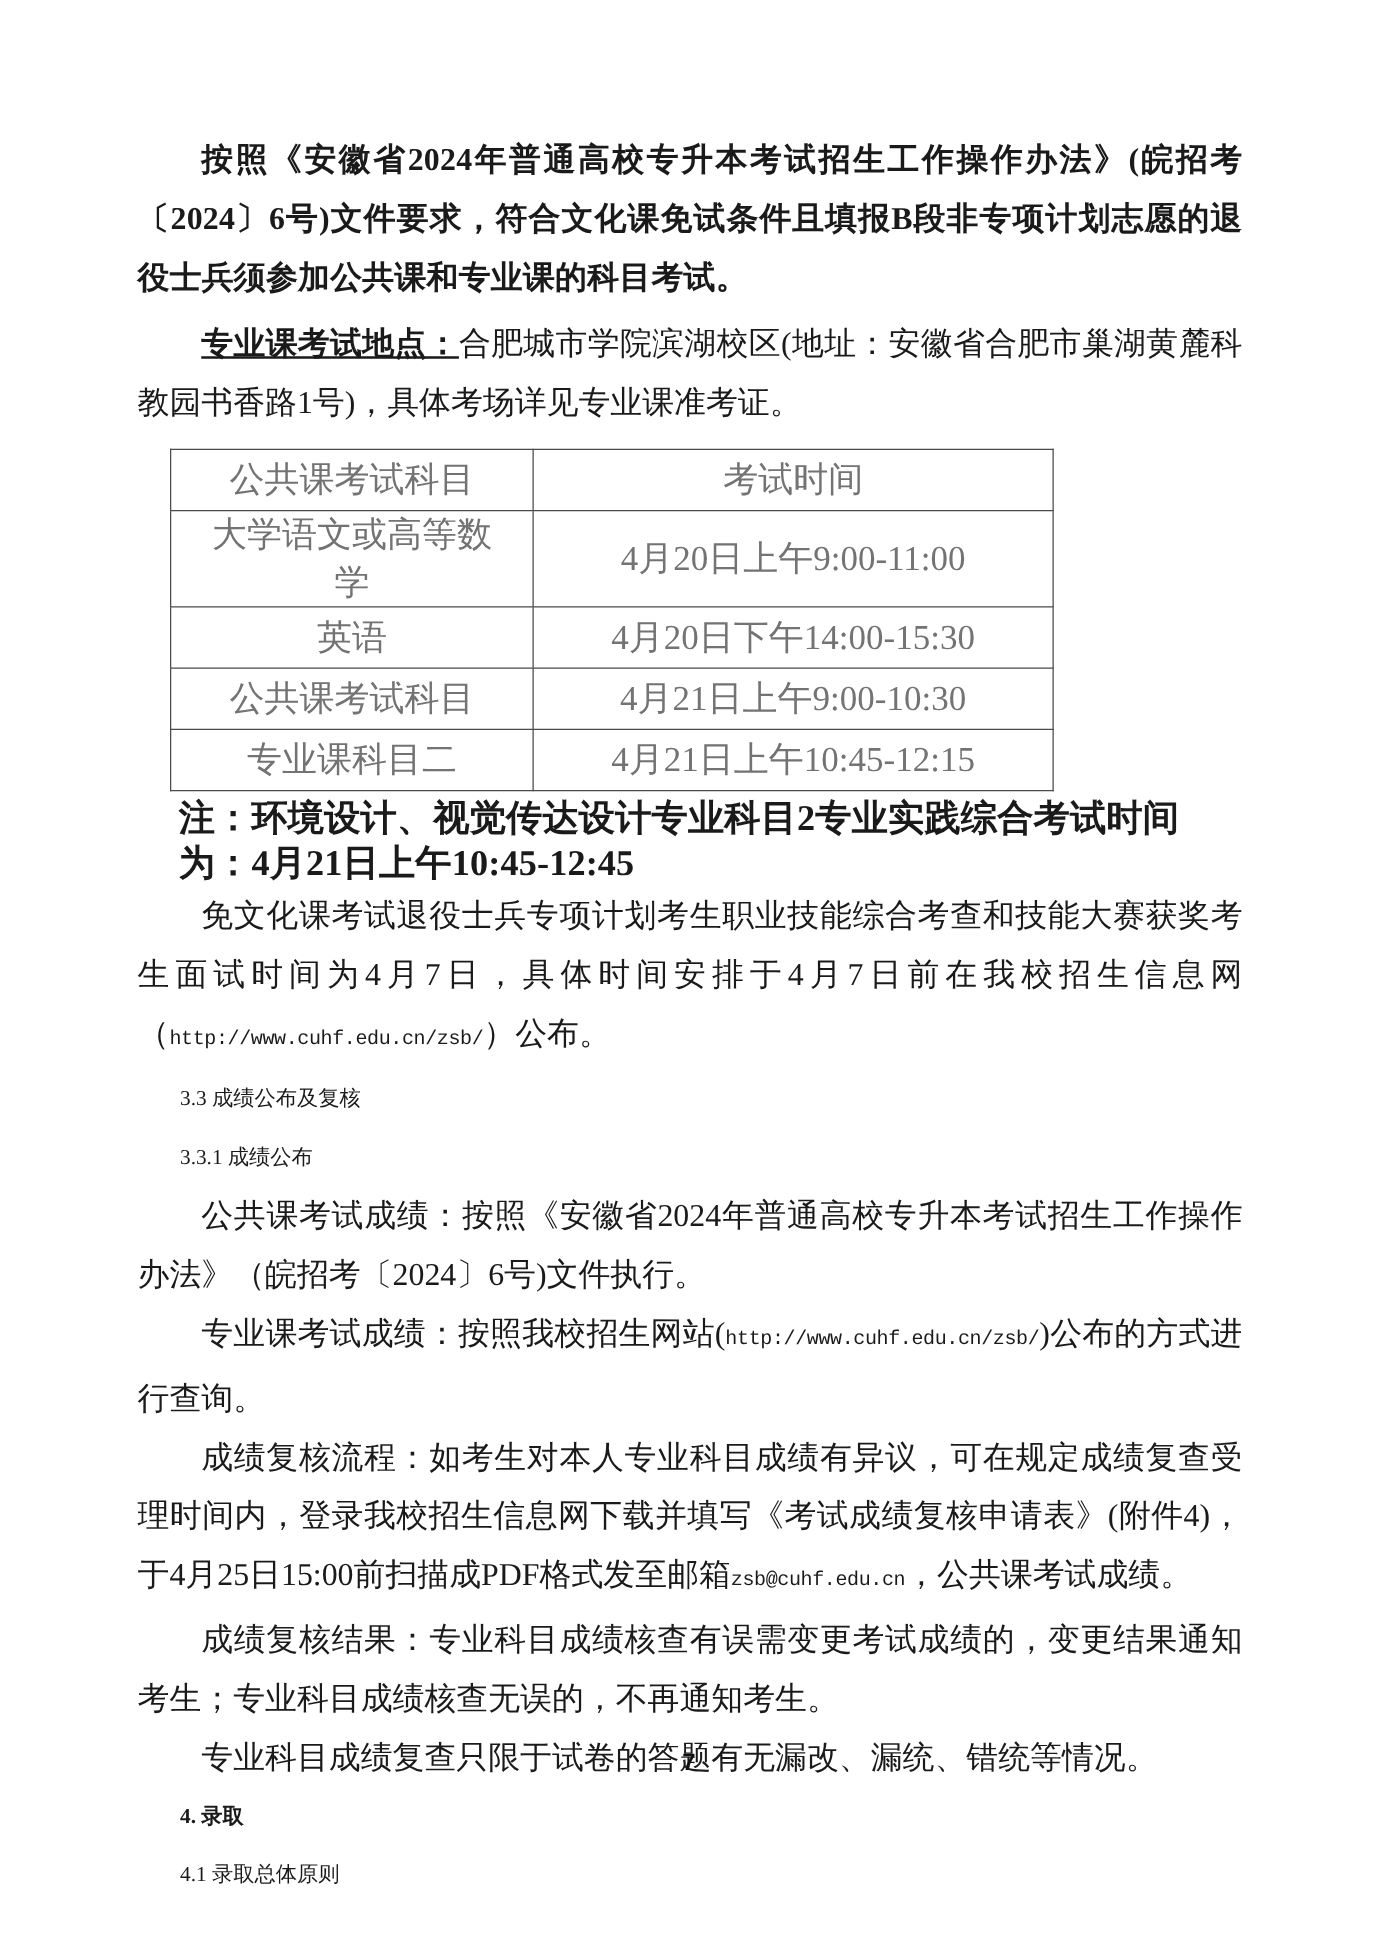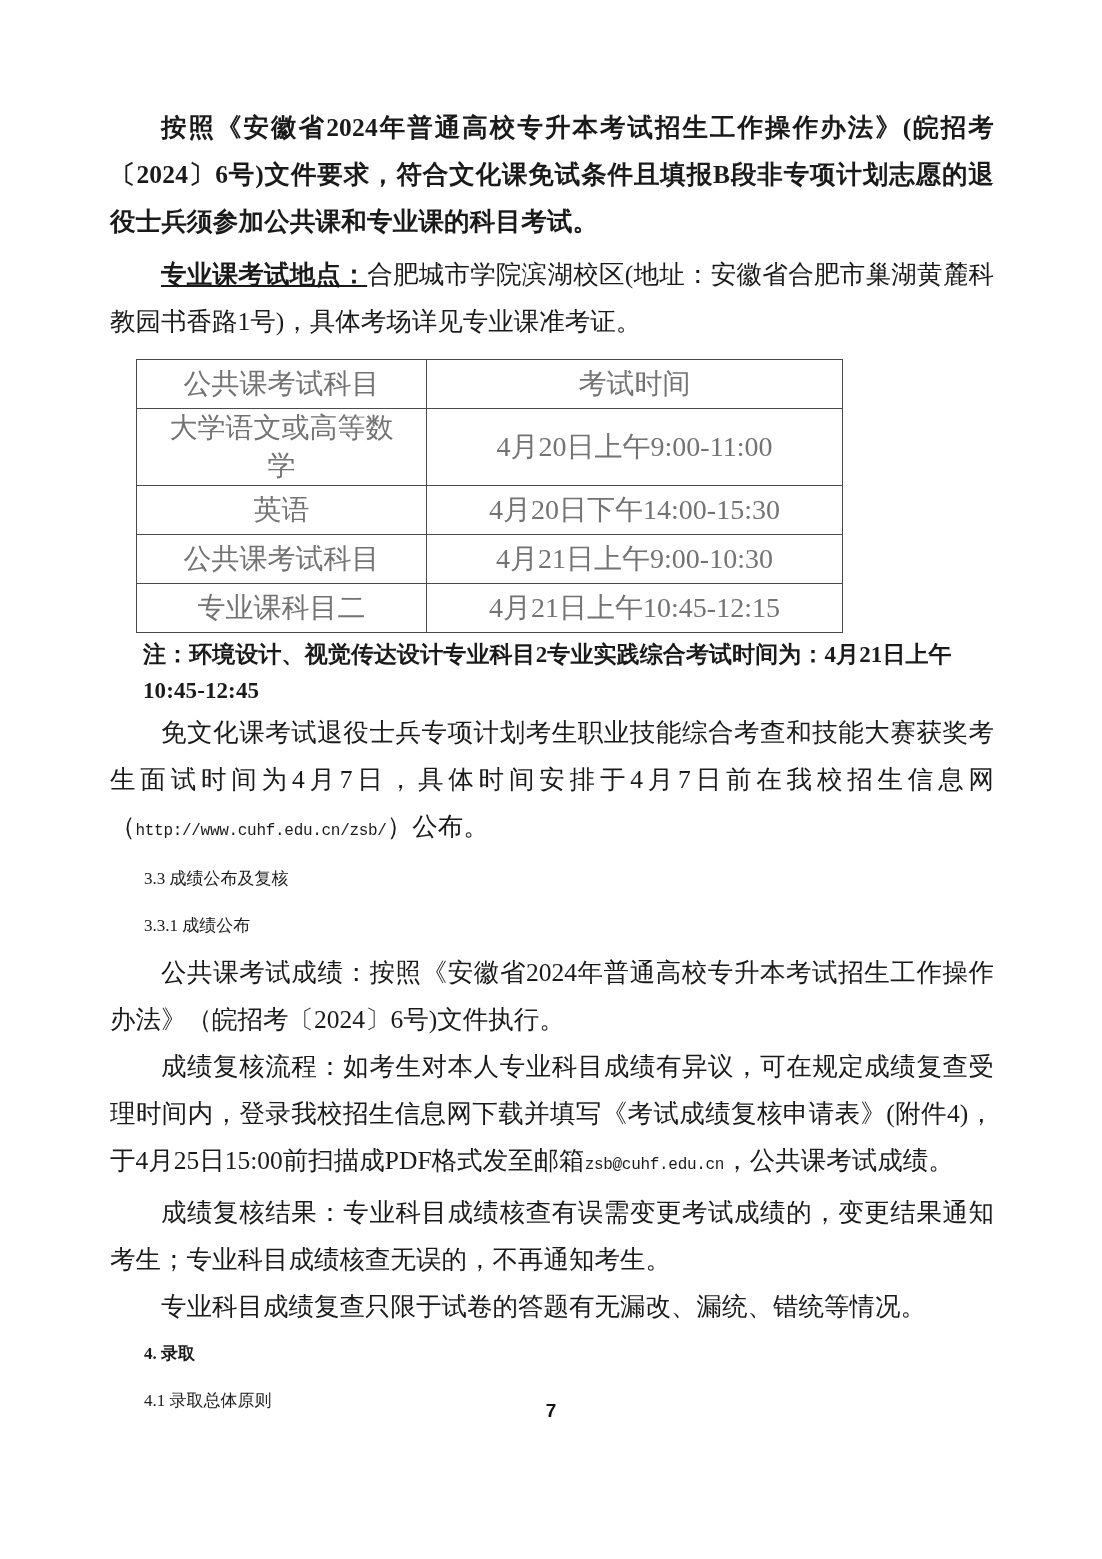--- a/index.html
+++ b/index.html
@@ -89,21 +89,21 @@
     font-size: 28px;
     font-family: "Liberation Serif", "DejaVu Serif", serif;
     padding: 0 22px;
     color: #737373;
   }
   table.exam-table col.c1 { width: 290px; }
   table.exam-table col.c2 { width: 416px; }
 
   .note-line {
     margin: 4px 0 0 33px;
-    font-size: 23px;
+    font-size: 29px;
     line-height: 36px;
     font-weight: bold;
     letter-spacing: 0.1px;
   }
 
   .page-number {
     position: absolute;
     left: 0;
     top: 1400px;
     width: 1102px;
@@ -160,20 +160,21 @@
     <p class="note-line">注：环境设计、视觉传达设计专业科目2专业实践综合考试时间为：4月21日上午10:45-12:45</p>
 
     <p class="para indent"><span>免文化课考试退役士兵专项计划考生职业技能综合考查和技能大赛获奖考生面试时间为4月7日，具体时间安排于4月7日前在我校招生信息网（</span><span class="mono">http://www.cuhf.edu.cn/zsb/</span><span>）公布。</span></p>
 
     <p class="heading">3.3 成绩公布及复核</p>
 
     <p class="heading">3.3.1 成绩公布</p>
 
     <p class="para indent"><span>公共课考试成绩：</span><span>按照《安徽省2024年普通高校专升本考试招生工作操作办法》（皖招考〔2024〕6号)文件执行。</span></p>
 
+    <p class="para indent"><span>专业课考试成绩：</span><span>按照我校招生网站(</span><span class="mono">http://www.cuhf.edu.cn/zsb/</span><span>)公布的方式进行查询。</span></p>
 
 
     <p class="para indent"><span>成绩复核流程：</span><span>如考生对本人专业科目成绩有异议，可在规定成绩复查受理时间内，登录我校招生信息网下载并填写《考试成绩复核申请表》(附件4)，于4月25日15:00前扫描成PDF格式发至邮箱</span><span class="mono">zsb@cuhf.edu.cn</span><span>，公共课考试成绩。</span></p>
 
     <p class="para indent"><span>成绩复核结果：</span><span>专业科目成绩核查有误需变更考试成绩的，变更结果通知考生；专业科目成绩核查无误的，不再通知考生。</span></p>
 
     <p class="para indent">专业科目成绩复查只限于试卷的答题有无漏改、漏统、错统等情况。</p>
 
     <p class="heading bold-head">4. 录取</p>
 

